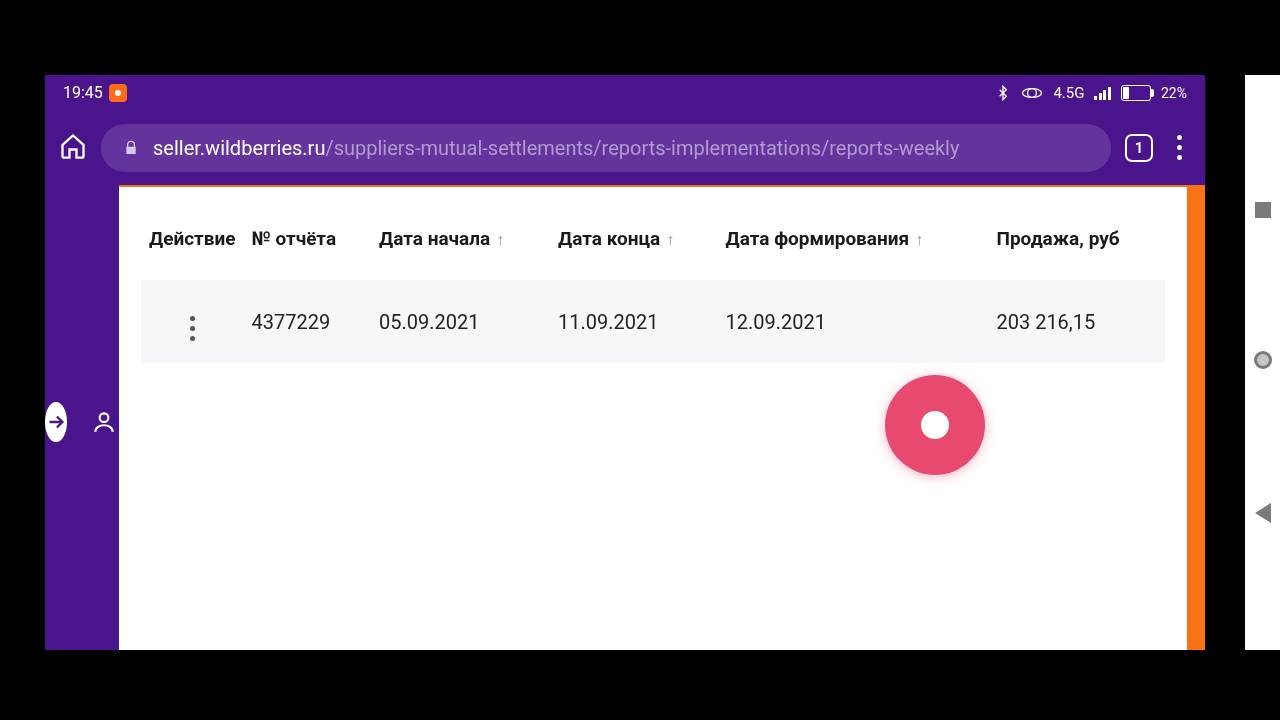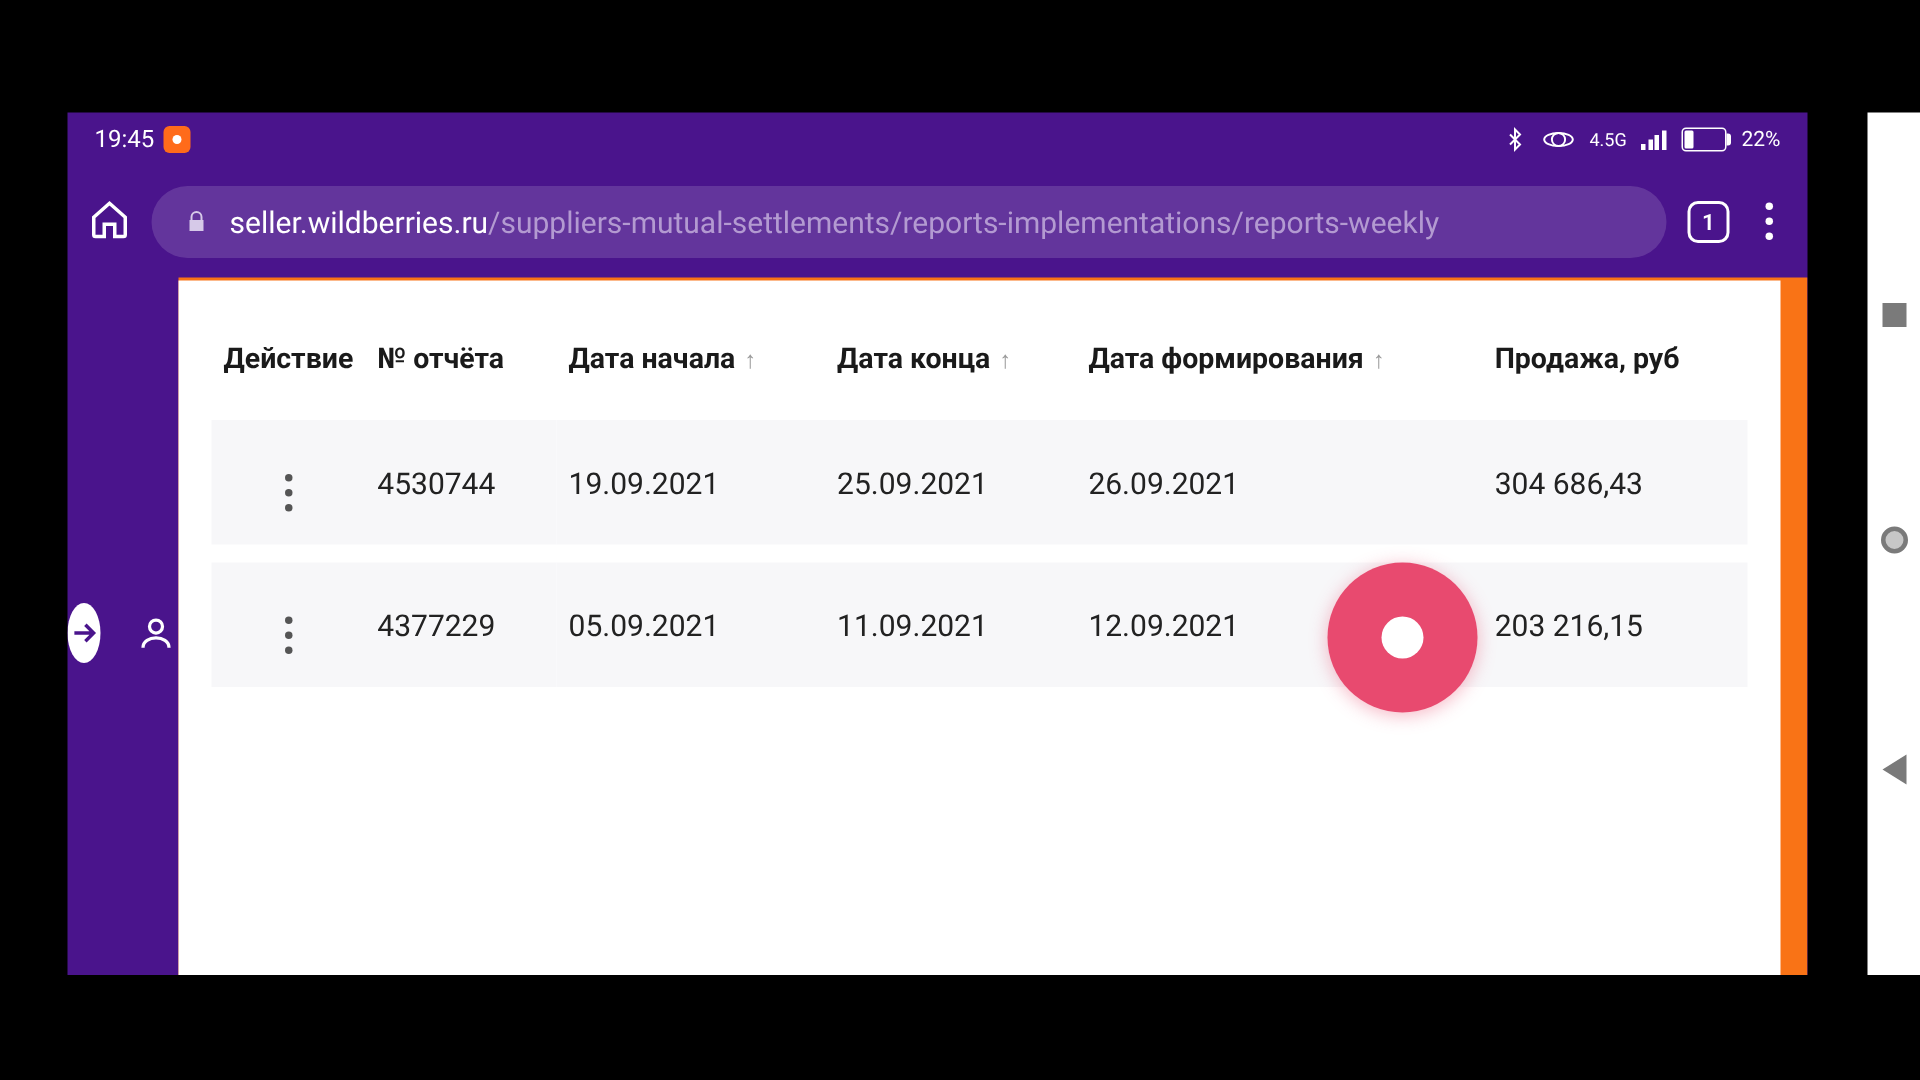--- a/index.html
+++ b/index.html
@@ -192,21 +192,21 @@
     background: #e84a6f;
     border-radius: 50%;
     display: flex; align-items: center; justify-content: center;
     left: 885px; top: 375px;
     z-index: 50;
     box-shadow: 0 2px 12px rgba(232,74,111,0.4);
   }
   .touch-marker::after {
     content: ""; width: 28px; height: 28px; background: #fff; border-radius: 50%;
   }
-  .net-label { font-size: 12px; line-height: 8px; text-align: right; }
+  .net-label { font-size: 15px; line-height: 8px; text-align: right; }
   .sigbars { display: inline-flex; align-items: flex-end; gap: 1.5px; height: 14px; }
   .sigbars span { width: 3px; background: #fff; }
   .sigbars span:nth-child(1){height:4px;} .sigbars span:nth-child(2){height:7px;}
   .sigbars span:nth-child(3){height:10px;} .sigbars span:nth-child(4){height:13px;}
 </style>
 </head>
 <body>
 
 <div class="phone-frame">
 
@@ -315,32 +315,20 @@
               <th>Продажа, руб</th>
             </tr>
           </thead>
           <tbody>
             <tr>
               <td class="action"><span class="row-dots">
                     <span></span>
                     <span></span>
                     <span></span>
                   </span></td>
-              <td>4530744</td>
-              <td>19.09.2021</td>
-              <td>25.09.2021</td>
-              <td>26.09.2021</td>
-              <td>304 686,43</td>
-            </tr>
-            <tr>
-              <td class="action"><span class="row-dots">
-                    <span></span>
-                    <span></span>
-                    <span></span>
-                  </span></td>
               <td>4377229</td>
               <td>05.09.2021</td>
               <td>11.09.2021</td>
               <td>12.09.2021</td>
               <td>203 216,15</td>
             </tr>
           </tbody>
         </table>
       </div>
     </div>

